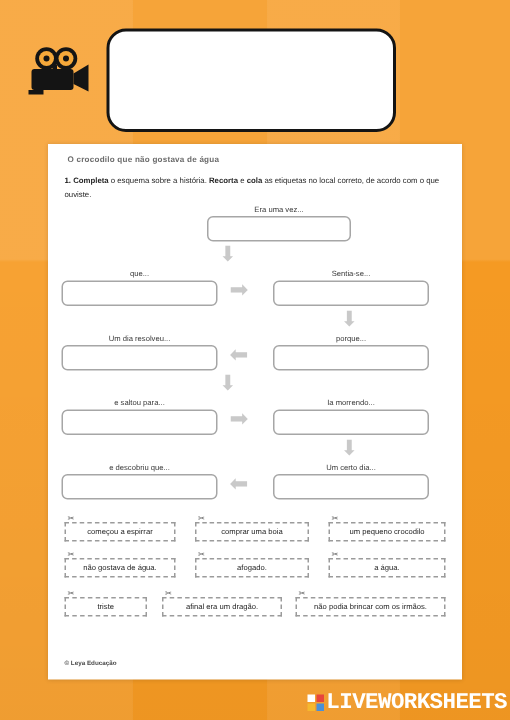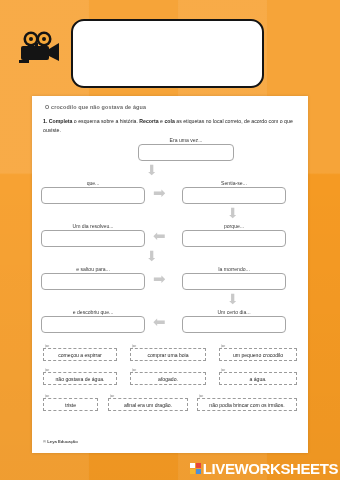--- a/index.html
+++ b/index.html
@@ -166,21 +166,21 @@
     grid-template-rows: 5px 5px;
     gap: 1px;
     margin-bottom: 1px;
   }
   #lw-grid i { display: block; }
   #lw-text {
     font-size: 15px;
     font-weight: bold;
     color: #ffffff;
     letter-spacing: -0.4px;
-    font-family: Liberation Sans, sans-serif;
+    font-family: Liberation Mono, monospace;
   }
 </style>
 </head>
 <body>
 
 <div id="bg"></div>
 
 <div id="header">
 
   <div id="camera-icon">

